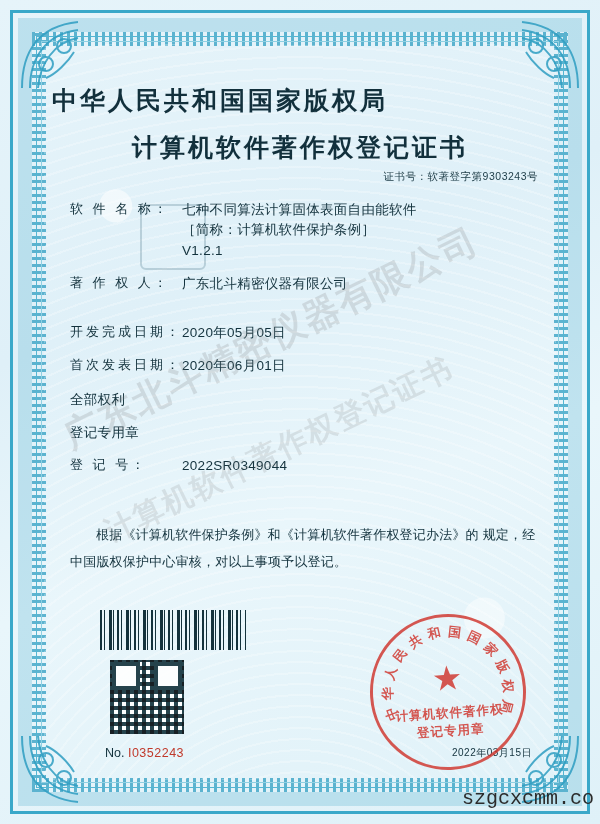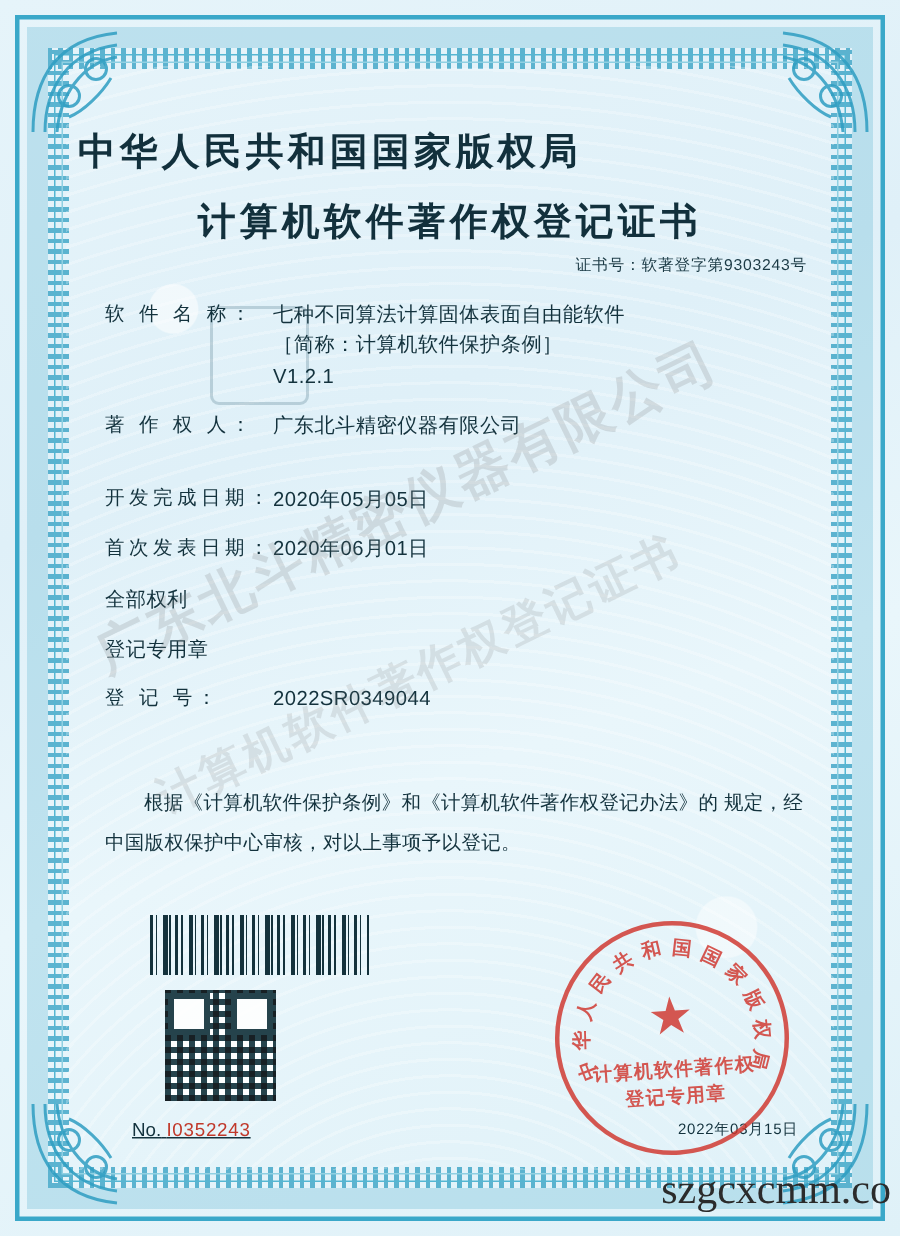--- a/index.html
+++ b/index.html
@@ -183,25 +183,24 @@
     position: absolute;
     width: 20px; height: 20px;
     border: 4px solid #11303a;
     background: #fff;
   }
   .qrcode::before { left: 2px; top: 2px; }
   .qrcode::after { right: 2px; top: 2px; }
 
   .serial {
     position: absolute;
-    left: 36px;
+    left: 53px;
     top: 694px;
     font-size: 12.5px;
     color: #13323d;
-    text-decoration: underline;
   }
   .serial .sn {
     color: #c0392b;
     letter-spacing: .5px;
   }
   .issue-date {
     position: absolute;
     right: 16px;
     top: 694px;
     font-size: 10px;
@@ -285,23 +284,23 @@
     color: rgba(90,130,145,.35);
     font-size: 9px;
     text-align: center;
     line-height: 62px;
     pointer-events: none;
   }
   .site-url {
     position: absolute;
     right: 6px;
     bottom: 14px;
-    font-size: 28px;
+    font-size: 20px;
     color: #2b2b2b;
-    font-family: Liberation Serif, serif;
+    font-family: Liberation Mono, monospace;
   }
 </style>
 </head>
 <body>
 
 <div class="certificate">
 
   <div class="border-outer"></div>
   <div class="border-key"></div>
   <div class="border-key2"></div>

